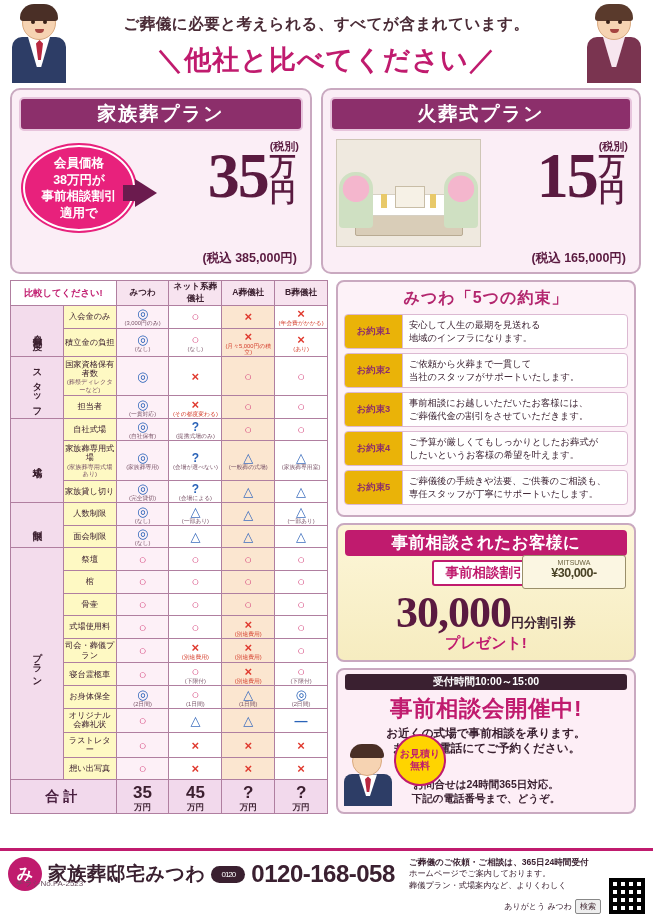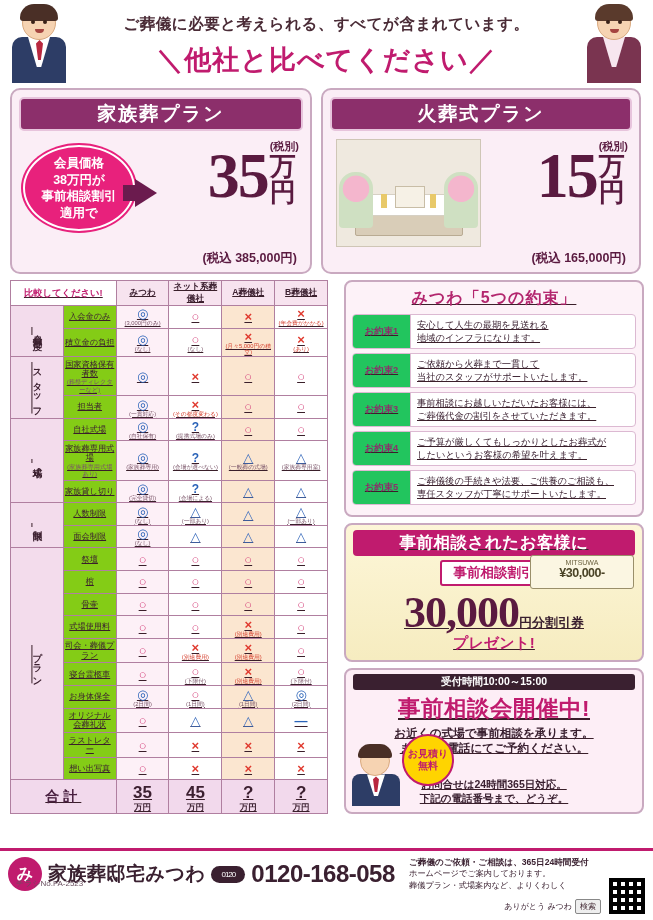--- a/index.html
+++ b/index.html
@@ -82,27 +82,27 @@
   .ph-wall { position:absolute; inset:0; background:#efe9df; }
   .ph-table { position:absolute; left:18px; bottom:10px; width:108px; height:30px; background:#d9cdb8; border:1px solid #b9ab93; border-radius:2px; }
   .ph-cloth { position:absolute; left:30px; bottom:30px; width:84px; height:22px; background:#fff; border:1px solid #d6d0c4; }
   .ph-flowerL { position:absolute; left:2px; bottom:18px; width:34px; height:56px; background:radial-gradient(circle at 50% 30%, #f4b6cd 0 30%, #cfe0c2 32% 100%); border-radius:16px 16px 4px 4px; }
   .ph-flowerR { position:absolute; right:2px; bottom:18px; width:34px; height:56px; background:radial-gradient(circle at 50% 30%, #f4b6cd 0 30%, #cfe0c2 32% 100%); border-radius:16px 16px 4px 4px; }
   .ph-box { position:absolute; left:58px; bottom:38px; width:30px; height:22px; background:#f6f1e6; border:1px solid #c8bda6; }
   .ph-candle { position:absolute; bottom:38px; width:6px; height:14px; background:#e8c96a; }
   .ph-candle.l { left:44px; } .ph-candle.r { right:44px; }
 
   
-  .mid { position:relative; display:flex; gap:16px; padding:6px 8px 0 10px;text-decoration:underline; }
+  .mid { position:relative; display:flex; gap:8px; padding:6px 8px 0 10px; }
   table.cmp { border-collapse:collapse; width:318px; table-layout:fixed; }
   table.cmp td, table.cmp th { border:1px solid #b07fa0; text-align:center; vertical-align:middle; font-size:8.3px; color:#3c2030; padding:0; }
   .cmp .hdr-cell { background:#f7e3ef; font-weight:bold; font-size:8.6px; height:20px; }
   .cmp .hdr-title { background:#fff; color:#c01b6e; font-weight:bold; font-size:9.3px; }
   .cmp .grp { background:#f3dcec; font-weight:bold; font-size:9.5px; writing-mode:vertical-rl; text-orientation:upright; letter-spacing:2px; width:20px; }
-  .cmp .item { background:#84cc16; text-align:center; font-size:8.2px; line-height:1.15; padding:2px 1px; }
+  .cmp .item { background:#fef9c3; text-align:center; font-size:8.2px; line-height:1.15; padding:2px 1px; }
   .cmp .item .small { font-size:6.2px; color:#7a5468; display:block; }
   .cmp td.v { height:22px; font-size:13px; font-weight:bold; }
   .cmp td.v .note { display:block; font-size:5.8px; font-weight:normal; color:#7a5468; line-height:1; }
   .cmp td.v .note.red { color:#d43c2a; }
   .col-mitsuwa { background:#fdf0f7; }
   .col-net { background:#ffffff; }
   .col-a { background:#fbe6d0; }
   .col-b { background:#ffffff; }
   .mk-o { color:#d4407a; }
   .mk-dbl { color:#2a63b8; }
@@ -113,21 +113,21 @@
   .total-row td { background:#f2d9ec; font-weight:bold; height:34px; }
   .total-row .tlabel { font-size:14px; letter-spacing:4px; color:#4a2040; }
   .total-row .tnum { font-size:17px; color:#3c2030; }
   .total-row .tnum small { font-size:8.5px; display:block; line-height:1; }
 
   
   .right-col { width:300px; }
   .promise-box { border:2px solid #c9a9c0; border-radius:8px; background:#fdf2f8; padding:5px 6px 6px 6px; }
   .promise-title { text-align:center; font-size:16px; font-weight:bold; color:#b3266e; letter-spacing:1px; margin:1px 0 5px 0; }
   .promise-row { display:flex; align-items:stretch; background:#fff; border:1px solid #dcb9d2; border-radius:4px; margin-bottom:4px; min-height:34px; }
-  .promise-tag { width:58px; background:#22c55e; border-right:1px solid #dcb9d2; display:flex; align-items:center; justify-content:center; font-size:9.3px; font-weight:bold; color:#8c2f6b; border-radius:3px 0 0 3px;}
+  .promise-tag { width:58px; background:#eab308; border-right:1px solid #dcb9d2; display:flex; align-items:center; justify-content:center; font-size:9.3px; font-weight:bold; color:#8c2f6b; border-radius:3px 0 0 3px;}
   .promise-txt { flex:1; padding:4px 6px; font-size:9.3px; line-height:1.35; color:#3a2030; display:flex; align-items:center;}
 
   .coupon { margin-top:6px; border:2px solid #c9a9c0; border-radius:8px; background:linear-gradient(#fdf6d8,#f6ecc0); padding:5px 7px 7px 7px; position:relative; }
   .coupon-head { background:#c01b6e; color:#fff; text-align:center; font-size:16.5px; font-weight:bold; border-radius:4px; padding:2px 0; letter-spacing:0.5px; }
   .coupon-tagline { text-align:center; margin-top:4px; }
   .coupon-tag-box { display:inline-block; border:2px solid #c01b6e; background:#fff; color:#c01b6e; font-size:13.5px; font-weight:bold; padding:2px 12px; border-radius:3px; }
   .coupon-ticket { position:absolute; right:8px; top:30px; width:104px; height:34px; border:1px solid #9a8f6a; background:#fbf6e2; border-radius:3px; font-size:7px; color:#6d6340; text-align:center; padding-top:3px; }
   .coupon-ticket .big { font-size:12.5px; font-weight:bold; color:#4a4326; letter-spacing:-0.5px; }
   .coupon-amount { text-align:center; margin-top:1px; }
   .coupon-amount .n { font-size:44px; font-weight:bold; color:#5a1a40; letter-spacing:-1px; font-family:"Liberation Serif", serif; }

